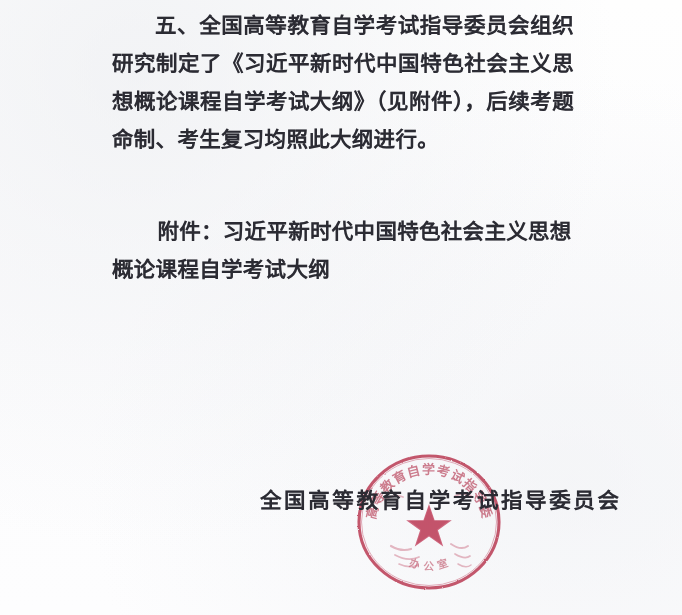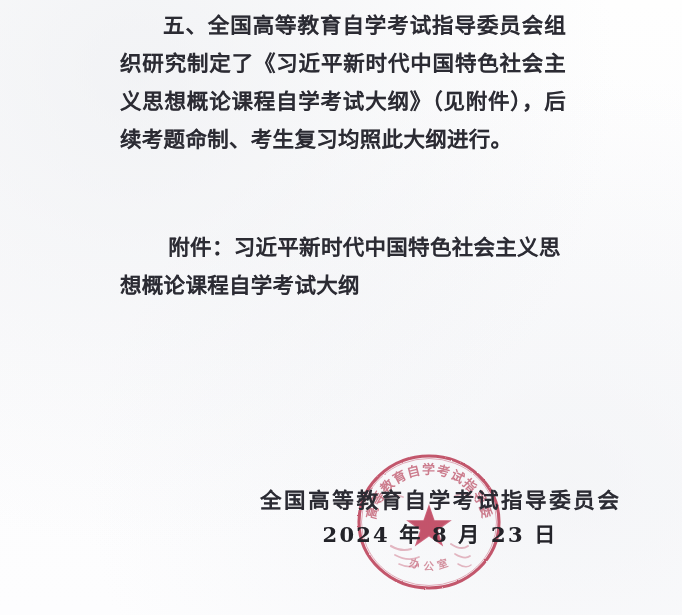--- a/index.html
+++ b/index.html
@@ -35,21 +35,21 @@
   
   #body-text {
     position: absolute;
     left: 104px;
     top: 0;
     width: 478px;
     z-index: 3;
   }
 
   .para {
-    margin: 16px;
+    margin: 8px;
     font-size: 21.5px;
     line-height: 38px;
     letter-spacing: 0.3px;
     text-align: justify;
     text-justify: inter-character;
     text-align-last: left;
     color: #2b2b33;
     font-weight: 600;
     text-indent: 2em;
     text-shadow: 0 0 .6px rgba(43,43,51,.30);
@@ -185,16 +185,15 @@
         <path d="M100,102 q10,6 15,2" stroke-width="1.7"></path>
         <path d="M103,112 q8,5 13,1" stroke-width="1.5"></path>
         <path d="M30,48 q10,-7 18,-3" stroke-width="1.8"></path>
         <path d="M100,44 q11,-5 17,1" stroke-width="1.8"></path>
       </g>
     </svg>
   </div>
 
   <div id="signature-block">
     <div id="sig-org">全国高等教育自学考试指导委员会</div>
-    <div id="sig-date">2024 年 8 月 23 日</div>
   </div>
 
 </div>
 
 </body></html>

